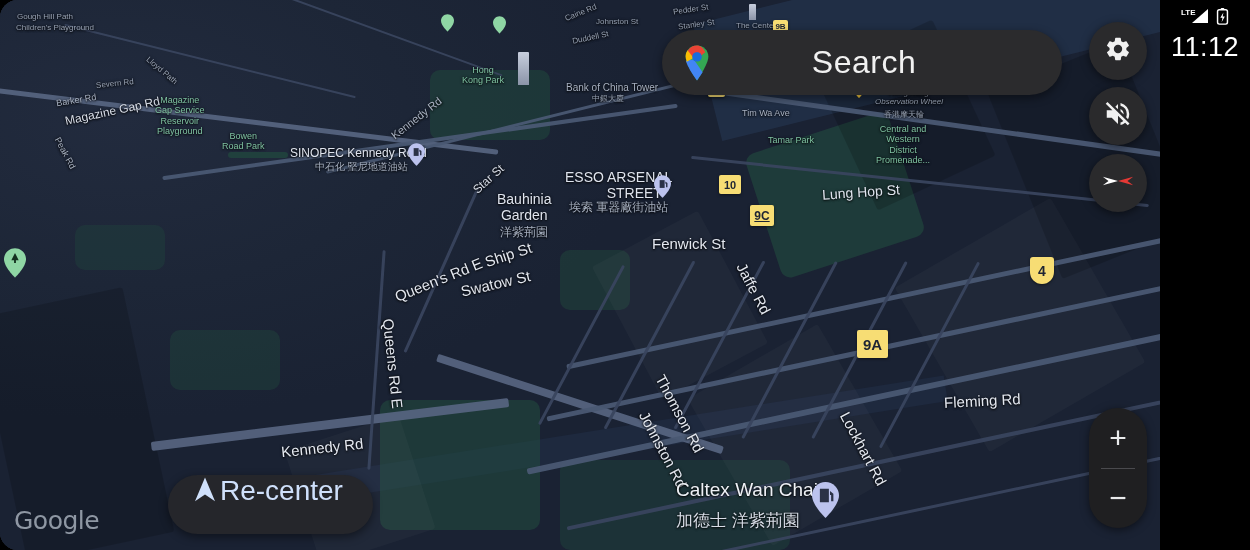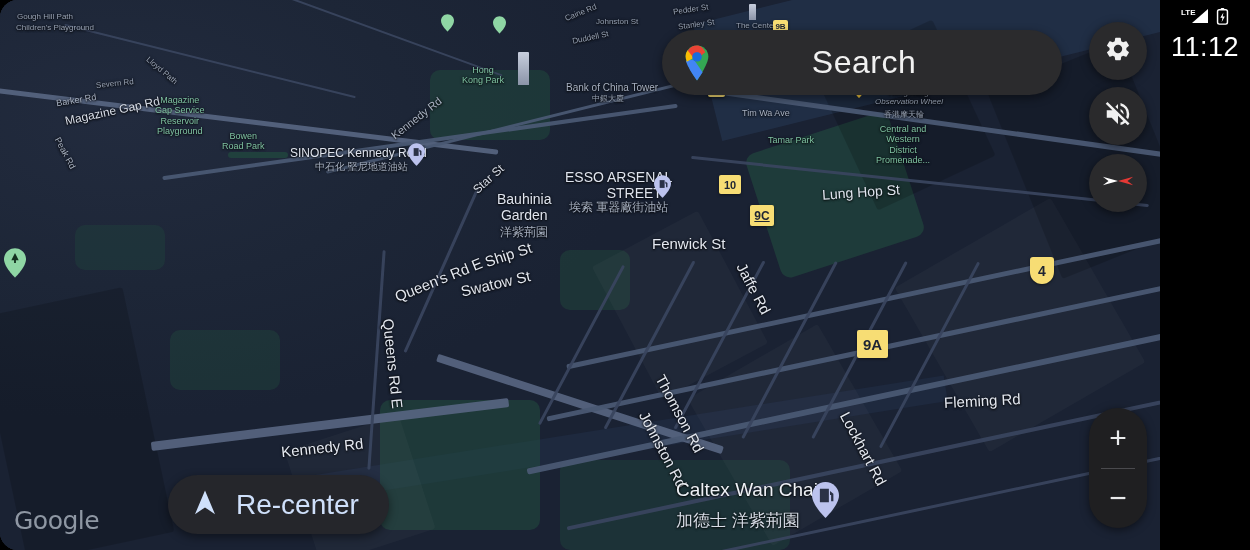--- a/index.html
+++ b/index.html
@@ -70,21 +70,21 @@
   
   #zoompill{position:absolute;left:1089px;top:408px;width:58px;height:120px;
      background:#1f1f21;border-radius:29px;display:flex;flex-direction:column;
      align-items:center;justify-content:center;box-shadow:0 2px 8px rgba(0,0,0,.5);}
   #zoompill .zb{flex:1;width:100%;display:flex;align-items:center;justify-content:center;
      color:#e9eaec;font-size:30px;cursor:pointer;line-height:1;}
   #zoompill .zdiv{width:34px;height:1px;background:#4a4a4e;}
 
   
   #recenter{position:absolute;left:168px;top:475px;height:59px;padding:0 30px 0 22px;
-     background:#25262b;border-radius:30px;display:flex;align-items:center;gap:16px;
+     background:#25262b;border-radius:30px;display:flex;align-items:flex-start;
      cursor:pointer;box-shadow:0 3px 10px rgba(0,0,0,.45);}
   #recenter .rtext{color:#cfe0fb;font-size:28px;}
 
   
   #glogo{position:absolute;left:14px;top:506px;color:#9aa2ae;font-size:25px;
      font-family:"DejaVu Sans",sans-serif;letter-spacing:-.5px;opacity:.92;}
 
   
   #sidebar{position:absolute;left:1160px;top:0;width:90px;height:534px;background:#000;
      display:flex;flex-direction:column;align-items:center;}

